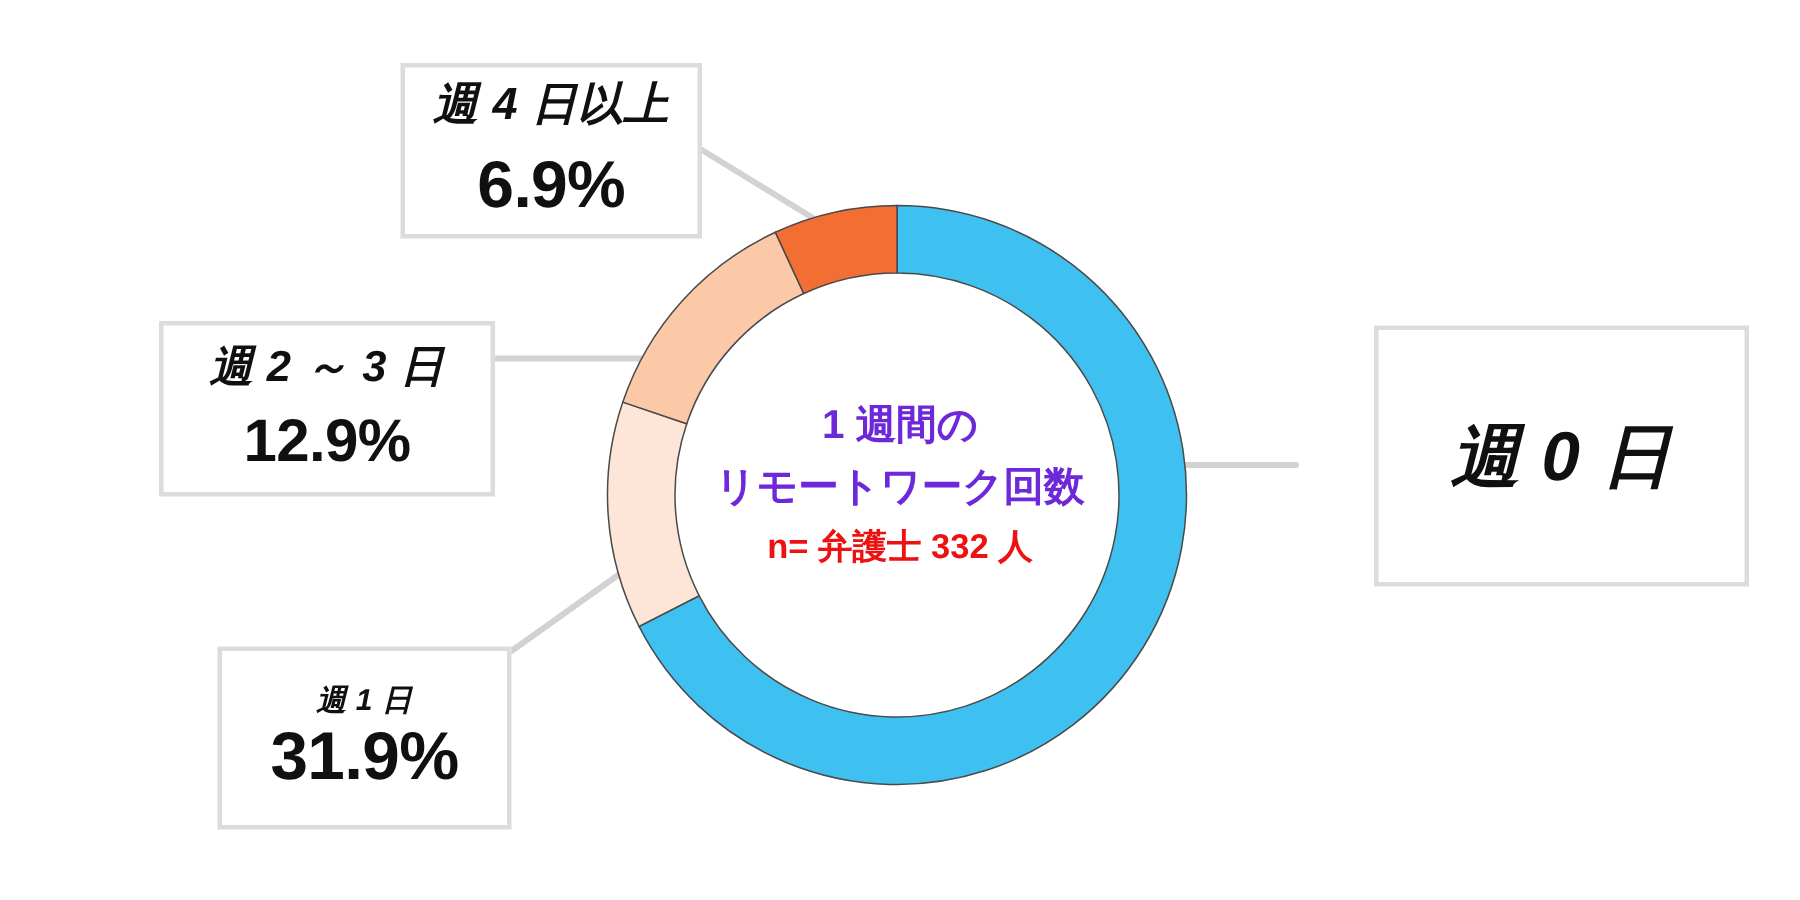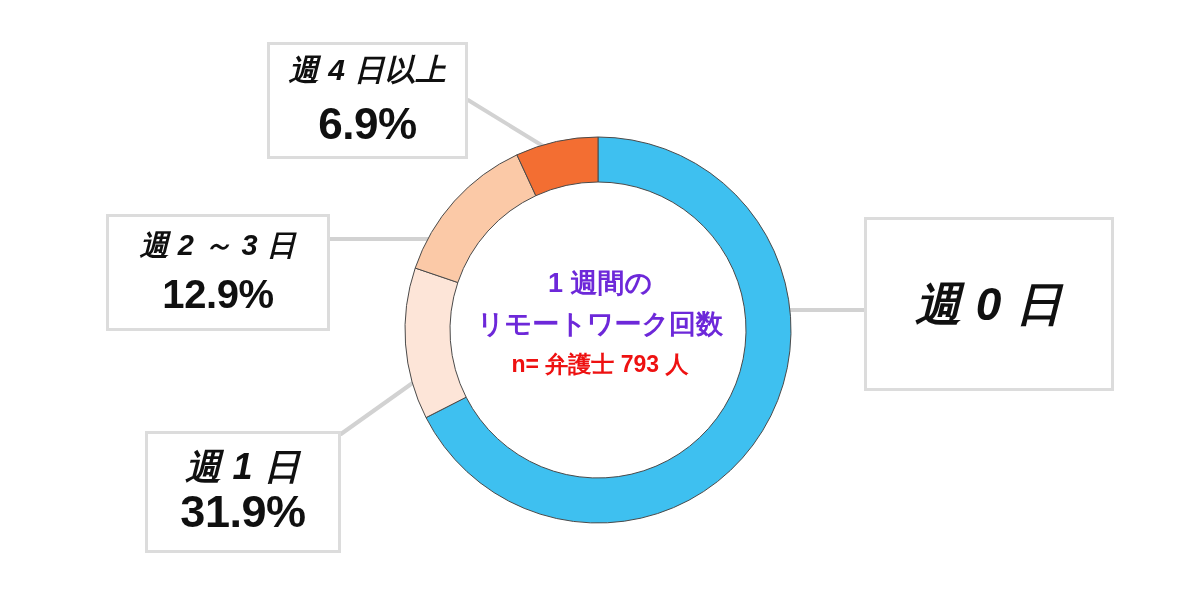--- a/index.html
+++ b/index.html
@@ -66,26 +66,26 @@
   #callout-week2to3 {
     left: 106px; top: 214px; width: 224px; height: 117px;
   }
   #callout-week2to3 .cat { font-size: 29px; }
   #callout-week2to3 .pct { font-size: 40px; margin-top: 12px; }
 
   
   #callout-week1 {
     left: 145px; top: 431px; width: 196px; height: 122px;
   }
-  #callout-week1 .cat { font-size: 36px; }
+  #callout-week1 .cat { font-size: 20px; }
   #callout-week1 .pct { font-size: 45px; margin-top: 2px; }
 
   
   #callout-week0 {
-    left: 864px; top: 217px; width: 250px; height: 174px;
+    left: 916px; top: 217px; width: 250px; height: 174px;
   }
   #callout-week0 .cat { font-size: 46px; }
   #callout-week0 .pct { font-size: 62px; margin-top: 6px; }
 
   
   #donut-center {
     position: absolute;
     left: 455px;
     top: 248px;
     width: 290px;
@@ -132,21 +132,21 @@
         <path d="M 598 137 A 193 193 0 1 1 426.03574083164506 417.62016644973266 L 466.13103442012164 397.19059396145303 A 148 148 0 1 0 598 182 Z" fill="#3ec0f0" stroke="#4a4a4a" stroke-width="1"></path>
         <path d="M 426.03574083164506 417.62016644973266 A 193 193 0 0 1 415.21002713601433 268.05788330720867 L 457.8294508607778 282.50034574853305 A 148 148 0 0 0 466.13103442012164 397.19059396145303 Z" fill="#fde5d8" stroke="#4a4a4a" stroke-width="1"></path>
         <path d="M 415.21002713601433 268.05788330720867 A 193 193 0 0 1 516.9234544165213 154.8555060635645 L 535.8273121950526 195.69230516791472 A 148 148 0 0 0 457.8294508607778 282.50034574853305 Z" fill="#fbc9a7" stroke="#4a4a4a" stroke-width="1"></path>
         <path d="M 516.9234544165213 154.8555060635645 A 193 193 0 0 1 597.9999999999998 137 L 597.9999999999999 182 A 148 148 0 0 0 535.8273121950526 195.69230516791472 Z" fill="#f36e32" stroke="#4a4a4a" stroke-width="1"></path>
       </g>
   </svg>
 
   <div id="donut-center">
     <div class="ct-line">1 週間の</div>
     <div class="ct-line">リモートワーク回数</div>
-    <div class="ct-n">n= 弁護士 793 人</div>
+    <div class="ct-n">n= 弁護士 332 人</div>
   </div>
 
   <div class="callout" id="callout-week4plus">
     <div class="cat">週 4 日以上</div>
     <div class="pct">6.9%</div>
   </div>
 
   <div class="callout" id="callout-week2to3">
     <div class="cat">週 2 ～ 3 日</div>
     <div class="pct">12.9%</div>

